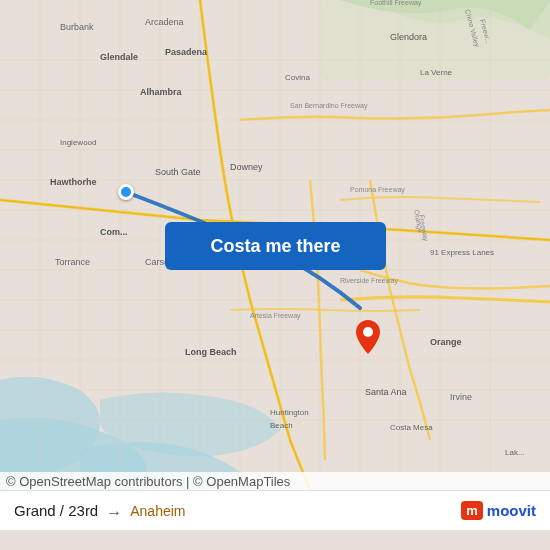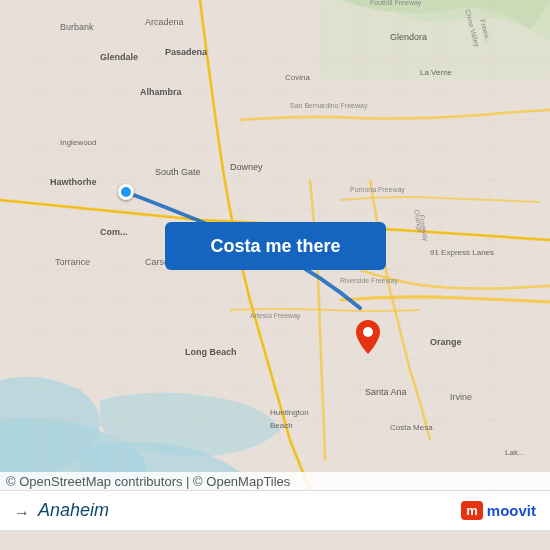--- a/index.html
+++ b/index.html
@@ -240,20 +240,21 @@
 
   <button id="take-me-there-btn">Costa me there</button>
 
   <div id="attribution" style="position:absolute;bottom:0;left:0;right:0;height:18px;background:rgba(255,255,255,0.85);display:flex;align-items:center;padding:0 6px;">
     <span style="font-size:13px;color:#555;">© OpenStreetMap contributors | © OpenMapTiles</span>
   </div>
 </div>
 
 <div id="footer">
   <div id="route-info">
+    <span style="font-size:15px;color:#222;font-weight:500;">Grand / 23rd</span>
     <span class="arrow-icon" style="color:#555;font-size:16px;">→</span>
-    <span style="font-size:18px;color:#0c4a6e;font-weight:500;font-style:italic;">Anaheim</span>
+    <span style="font-size:14px;color:#a16207;font-weight:500;">Anaheim</span>
   </div>
   <div id="moovit-logo">
     <span class="moovit-m" style="background:#e63312;color:white;border-radius:4px;padding:2px 5px;font-size:13px;font-weight:bold;">m</span>
     <span style="color:#1d4ed8;font-size:15px;font-weight:bold;">moovit</span>
   </div>
 </div>
 
 </body></html>

